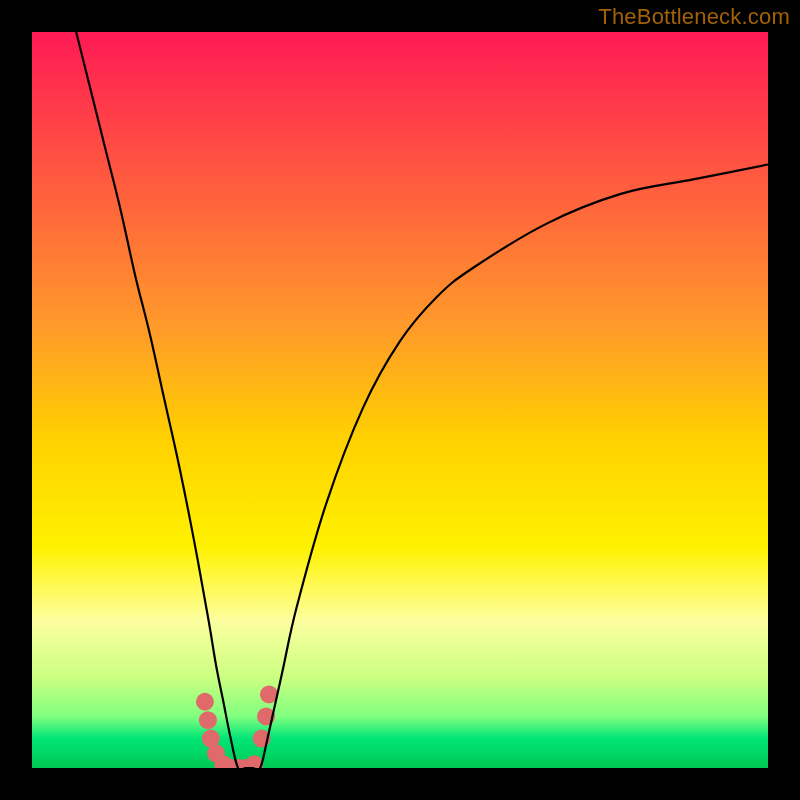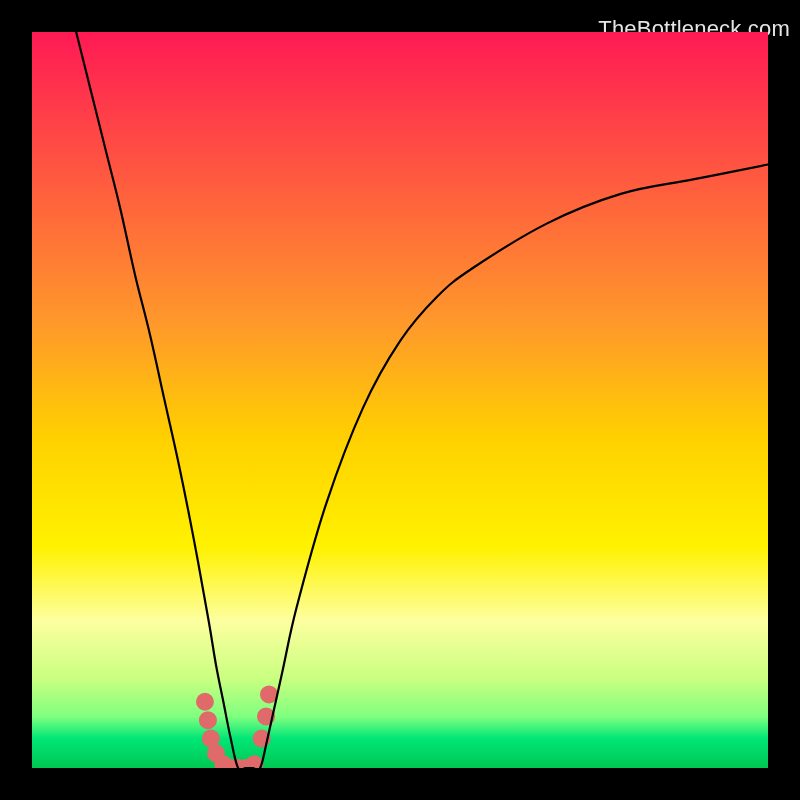--- a/index.html
+++ b/index.html
@@ -32,23 +32,23 @@
   }
   .curve-layer {
     position: absolute;
     left: 0;
     top: 0;
     width: 736px;
     height: 736px;
   }
   .watermark {
     position: absolute;
-    top: 16px;
+    top: 4px;
     right: 10px;
-    color: #e5e5e5;
+    color: #a16207;
     font-size: 22px;
     font-weight: 500;
     letter-spacing: 0.2px;
   }
 </style>
 </head>
 <body>
 
 <div class="watermark">TheBottleneck.com</div>
 

